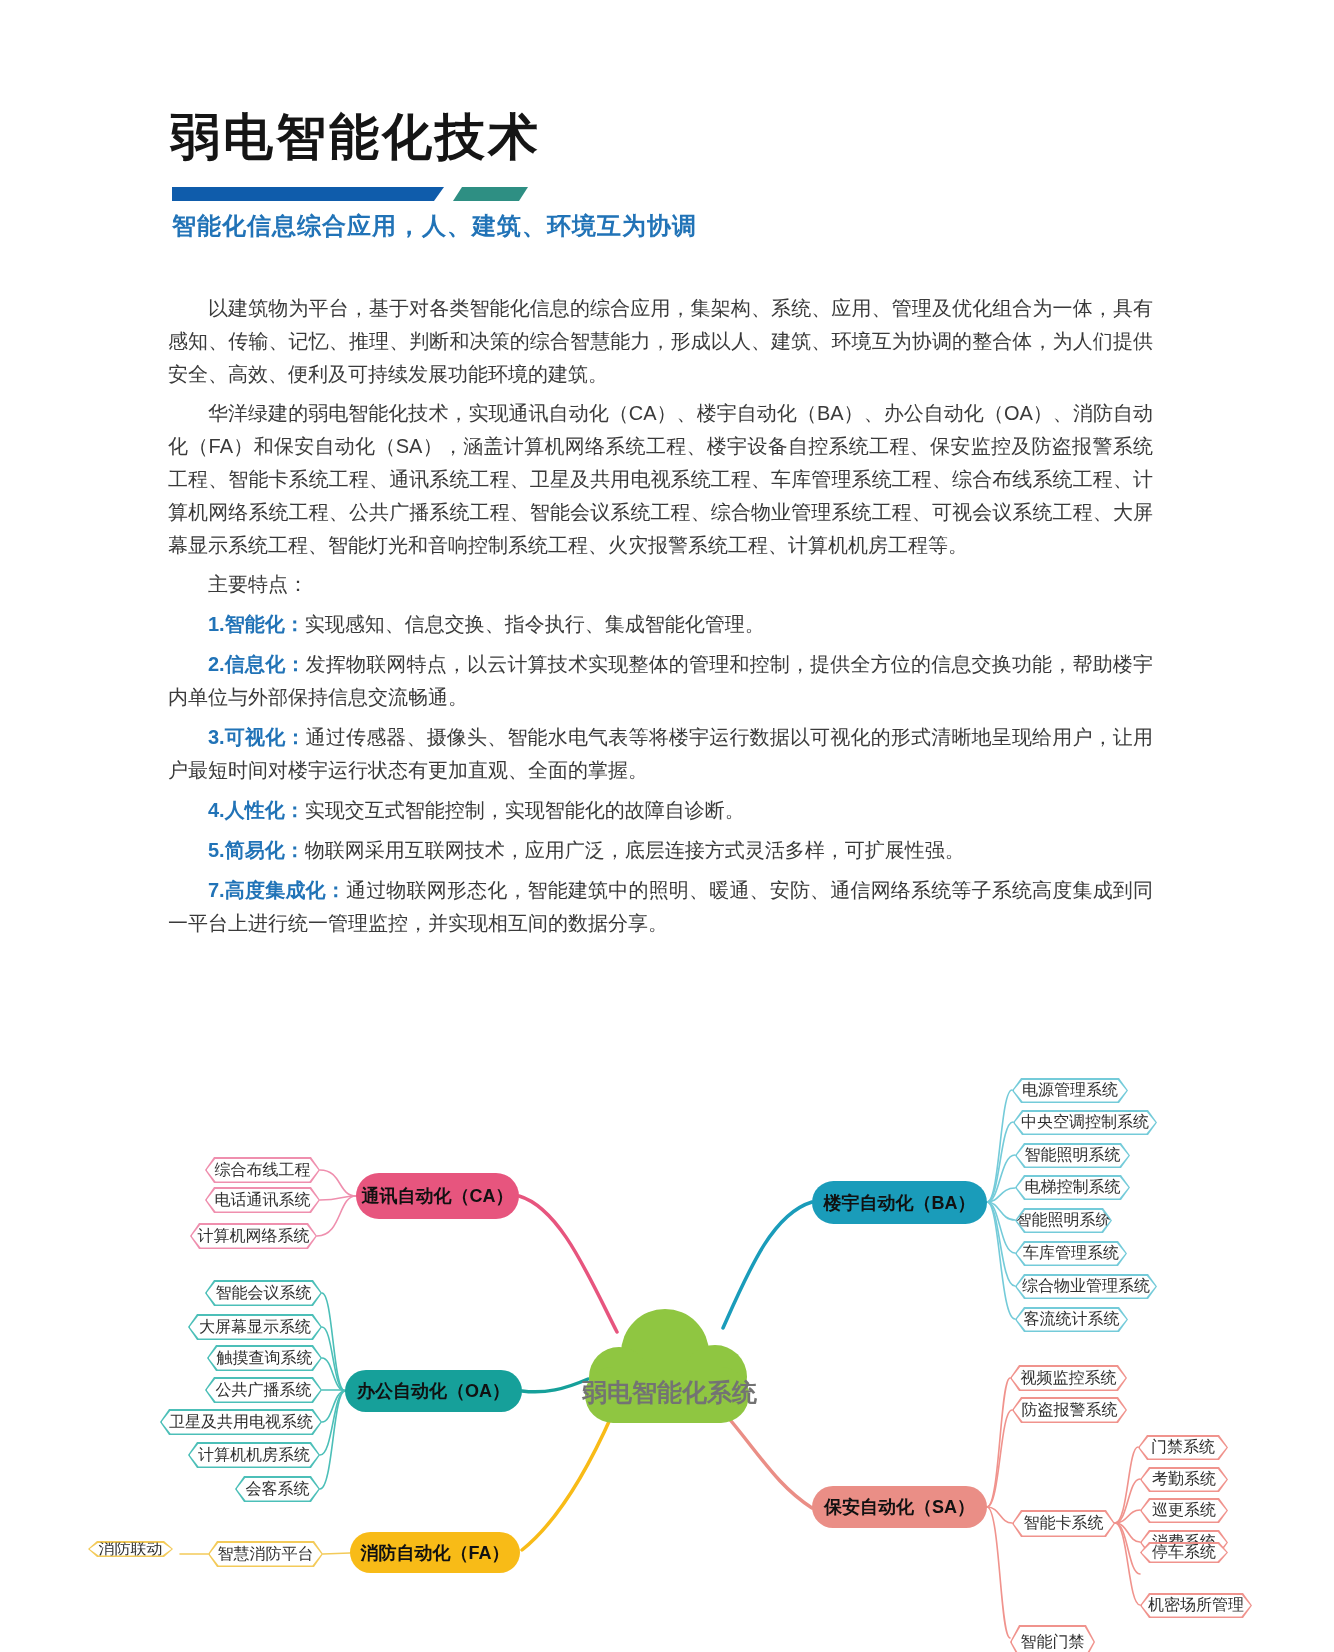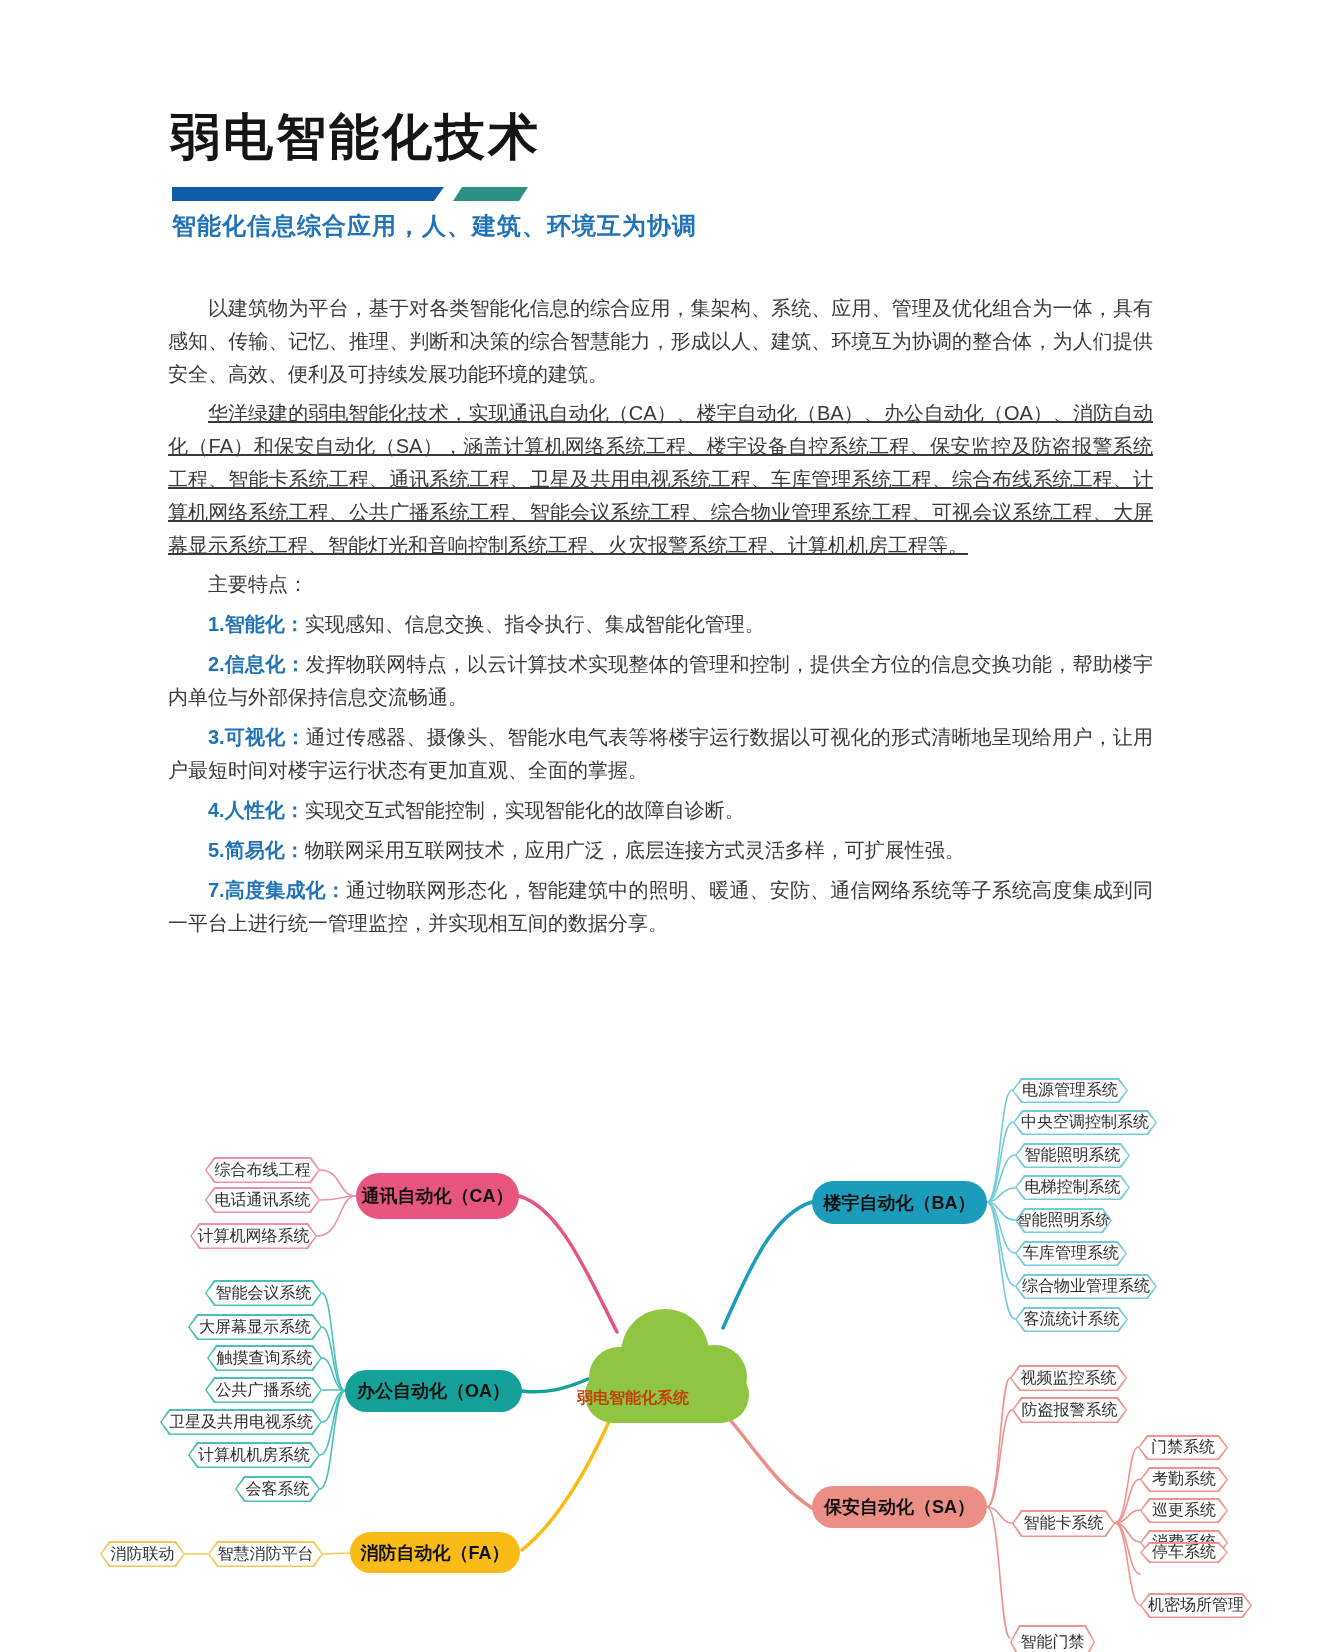--- a/index.html
+++ b/index.html
@@ -27,21 +27,21 @@
   #subtitle{
     position:absolute;left:172px;top:210px;
     font-size:24px;font-weight:600;color:var(--accent-blue,#2173b7);letter-spacing:1px;
   }
   
   #article{
     position:absolute;left:168px;top:292px;width:985px;
     font-size:20px;line-height:33px;text-align:justify;color:var(--text-dark,#3a3a3a);
   }
   #article p{margin:0;text-indent:2em;}
-  #article p.para2{margin-top:6px;text-decoration:underline;}
+  #article p.para2{margin-top:6px;}
   #article .features-heading{margin-top:6px;}
   #article p.feat{margin-top:7px;}
   .feat-label{color:var(--accent-blue,#2173b7);font-weight:bold;}
   
   #mindmap{position:absolute;left:0;top:1020px;width:1334px;height:632px;}
   #connectors{position:absolute;left:0;top:0;width:1334px;height:632px;}
   #connectors path{fill:none;stroke-linecap:round;}
   .branch-main{stroke-width:3.5px;}
   .branch-sub{stroke-width:1.6px;}
   .stroke-ca{stroke:var(--ca,#e7557e);} .stroke-ca-l{stroke:var(--ca-light,#ef8fae);}
@@ -68,22 +68,22 @@
     font-size:16px;color:#2f2f2f;white-space:nowrap;
   }
   .hex-ca{background:var(--ca-light,#ef8fae);}
   .hex-ba{background:var(--ba-light,#74cbd9);}
   .hex-oa{background:var(--oa-light,#4cbfb8);}
   .hex-sa{background:var(--sa-light,#f0938d);}
   .hex-fa{background:var(--fa-light,#f3ca59);}
   #cloud{position:absolute;left:577px;top:285px;width:180px;height:118px;}
   #cloud svg{position:absolute;inset:0;}
   #cloud-label{
-    position:absolute;left:0;right:0;bottom:14px;text-align:left;
-    font-size:16px;font-weight:800;color:#c2410c;white-space:nowrap;
+    position:absolute;left:0;right:0;bottom:14px;text-align:right;
+    font-size:25px;font-weight:800;color:#737373;white-space:nowrap;
   }
 </style>
 </head>
 <body>
 
 <div id="page-title">弱电智能化技术</div>
 <div id="title-bars">
   <div id="bar-blue"></div>
   <div id="bar-teal"></div>
 </div>
@@ -266,17 +266,17 @@
   <div class="hex hex-sa" style="left:1140px;top:522px;width:88px;height:21px;">
       <div class="hex-in">停车系统</div>
     </div>
   <div class="hex hex-sa" style="left:1140px;top:573px;width:112px;height:25px;">
       <div class="hex-in">机密场所管理</div>
     </div>
 
   <div class="hex hex-fa" style="left:208px;top:521px;width:115px;height:26px;">
       <div class="hex-in">智慧消防平台</div>
     </div>
-  <div class="hex hex-fa" style="left:100px;top:521px;width:85px;height:26px;">
+  <div class="hex hex-fa" style="left:88px;top:521px;width:85px;height:16px;">
       <div class="hex-in">消防联动</div>
     </div>
 
 </div>
 
 </body></html>

